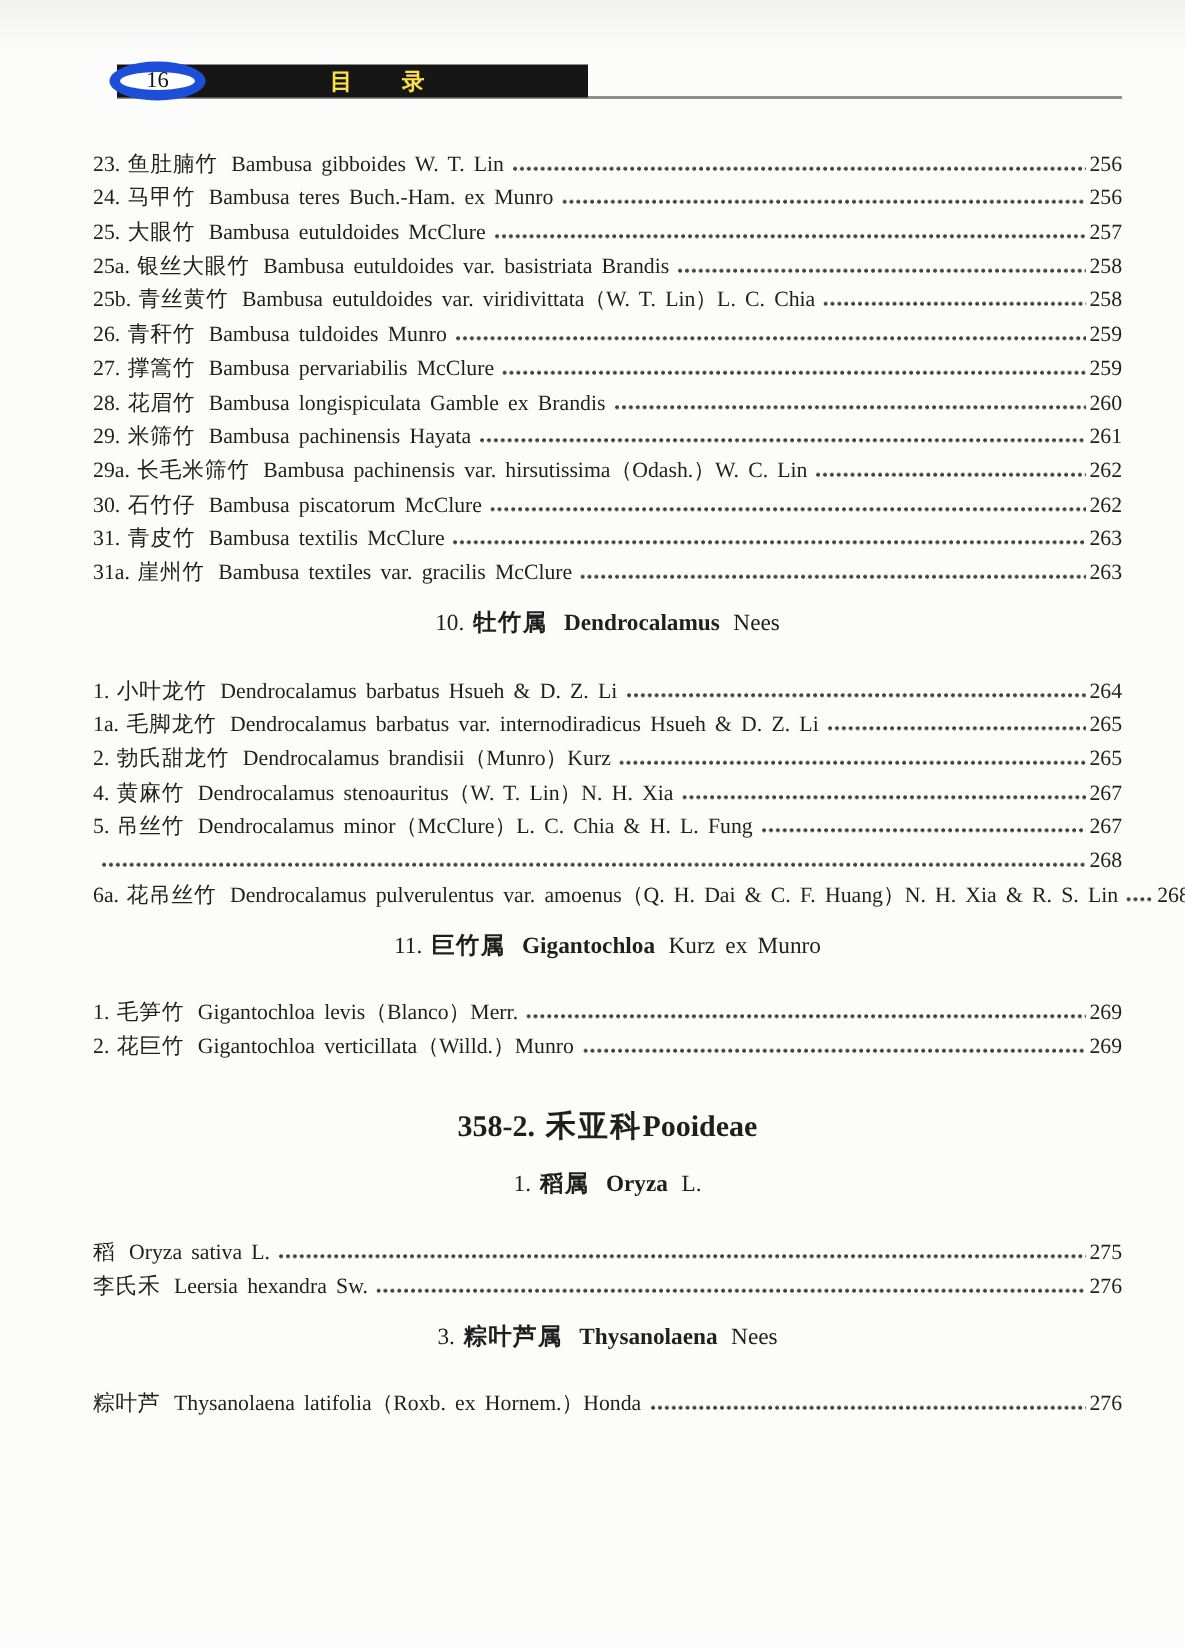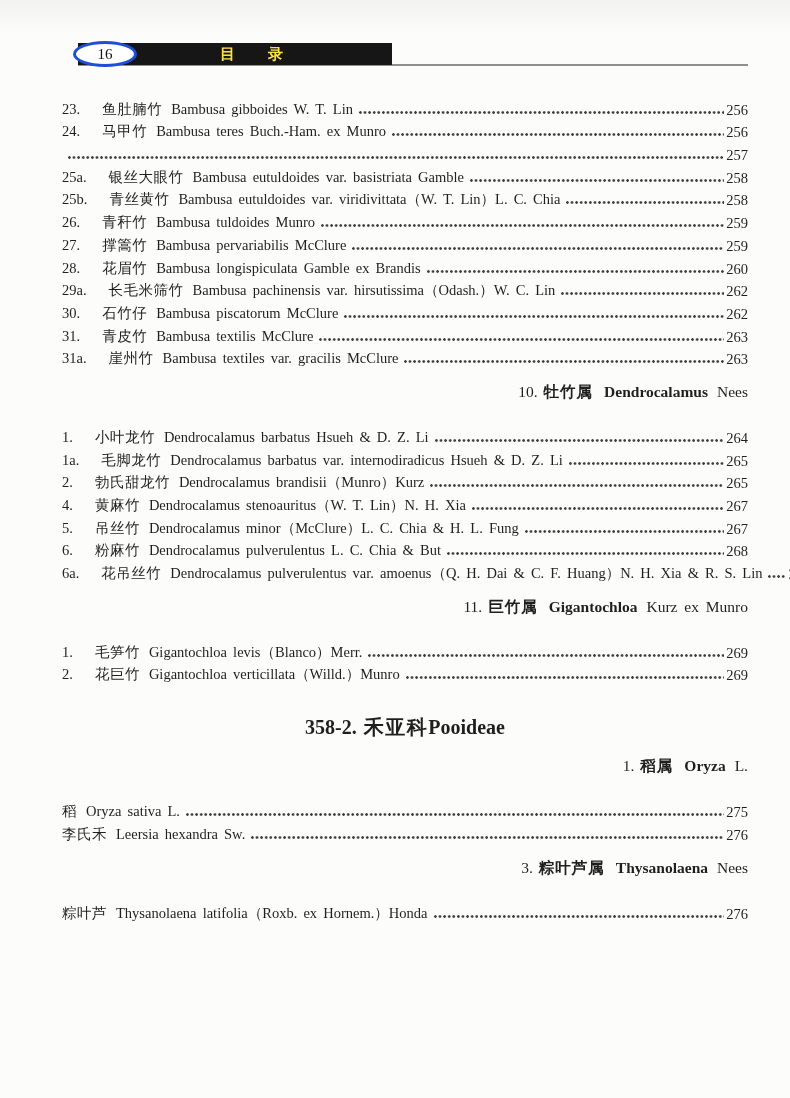--- a/index.html
+++ b/index.html
@@ -25,21 +25,21 @@
   }
   .hdr-bar {
     position: absolute; left: 16px; top: 0;
     width: 314px; height: 22px;
     background: #161616;
   }
   .hdr-oval {
     position: absolute; left: -5px; top: -2px;
     width: 64px; height: 26px; box-sizing: border-box;
     background: #ffffff;
-    border: 3px solid #1d4ed8;
+    border: 7px solid #1d4ed8;
     border-radius: 50%;
     display: flex; align-items: center; justify-content: center;
     font-size: 15px; color: #141414;
     z-index: 2;
   }
   .hdr-title {
     position: absolute; inset: 0;
     display: flex; align-items: center; justify-content: center;
     padding-left: 34px;
     color: #fde047; font-weight: 700; font-size: 15px;
@@ -48,36 +48,36 @@
 
   
   .toc { position: absolute; left: 62px; right: 42px; top: 96px; }
 
   .entry {
     display: flex; align-items: flex-end;
     height: 22.7px;
     font-size: 14.5px;
     white-space: nowrap;
   }
-  .entry .num { margin-right: 22px; }
+  .entry .num { margin-right: 5px; }
   .entry .cn  { margin-right: 9px; letter-spacing: 0.5px; }
   .entry .latin { word-spacing: 2.5px; }
   .leader {
     flex: 1 1 auto;
     height: 3px;
     margin: 0 2px 5px 6px;
     background-image: radial-gradient(circle at 1.4px 1.5px, #3e3e3e 1.05px, transparent 1.55px);
     background-size: 4.6px 3px;
     background-repeat: repeat-x;
     min-width: 18px;
   }
   .pagenum { font-size: 14.5px; }
 
   .genus-heading {
-    text-align: right;
+    text-align: center;
     font-size: 15.5px;
     margin: 14px 0 21px 0;
     white-space: nowrap;
   }
   .genus-heading .hnum  { margin-right: 6px; }
   .genus-heading .hcn   { font-weight: 700; margin-right: 11px; letter-spacing: 1px; }
   .genus-heading .hgenus{ font-weight: 700; margin-right: 9px; word-spacing: 2px; }
   .genus-heading .hauth { word-spacing: 3px; }
 
   .family-heading {
@@ -111,25 +111,26 @@
         <span class="entry-label"><span class="num">23.</span><span class="cn">鱼肚腩竹</span><span class="latin">Bambusa gibboides W. T. Lin</span></span>
         <span class="leader"></span>
         <span class="pagenum">256</span>
       </div>
       <div class="entry">
         <span class="entry-label"><span class="num">24.</span><span class="cn">马甲竹</span><span class="latin">Bambusa teres Buch.-Ham. ex Munro</span></span>
         <span class="leader"></span>
         <span class="pagenum">256</span>
       </div>
       <div class="entry">
+        <span class="entry-label"><span class="num">25.</span><span class="cn">大眼竹</span><span class="latin">Bambusa eutuldoides McClure</span></span>
         <span class="leader"></span>
         <span class="pagenum">257</span>
       </div>
       <div class="entry">
-        <span class="entry-label"><span class="num">25a.</span><span class="cn">银丝大眼竹</span><span class="latin">Bambusa eutuldoides var. basistriata Gamble</span></span>
+        <span class="entry-label"><span class="num">25a.</span><span class="cn">银丝大眼竹</span><span class="latin">Bambusa eutuldoides var. basistriata Brandis</span></span>
         <span class="leader"></span>
         <span class="pagenum">258</span>
       </div>
       <div class="entry">
         <span class="entry-label"><span class="num">25b.</span><span class="cn">青丝黄竹</span><span class="latin">Bambusa eutuldoides var. viridivittata（W. T. Lin）L. C. Chia</span></span>
         <span class="leader"></span>
         <span class="pagenum">258</span>
       </div>
       <div class="entry">
         <span class="entry-label"><span class="num">26.</span><span class="cn">青秆竹</span><span class="latin">Bambusa tuldoides Munro</span></span>
@@ -140,20 +141,25 @@
         <span class="entry-label"><span class="num">27.</span><span class="cn">撑篙竹</span><span class="latin">Bambusa pervariabilis McClure</span></span>
         <span class="leader"></span>
         <span class="pagenum">259</span>
       </div>
       <div class="entry">
         <span class="entry-label"><span class="num">28.</span><span class="cn">花眉竹</span><span class="latin">Bambusa longispiculata Gamble ex Brandis</span></span>
         <span class="leader"></span>
         <span class="pagenum">260</span>
       </div>
       <div class="entry">
+        <span class="entry-label"><span class="num">29.</span><span class="cn">米筛竹</span><span class="latin">Bambusa pachinensis Hayata</span></span>
+        <span class="leader"></span>
+        <span class="pagenum">261</span>
+      </div>
+      <div class="entry">
         <span class="entry-label"><span class="num">29a.</span><span class="cn">长毛米筛竹</span><span class="latin">Bambusa pachinensis var. hirsutissima（Odash.）W. C. Lin</span></span>
         <span class="leader"></span>
         <span class="pagenum">262</span>
       </div>
       <div class="entry">
         <span class="entry-label"><span class="num">30.</span><span class="cn">石竹仔</span><span class="latin">Bambusa piscatorum McClure</span></span>
         <span class="leader"></span>
         <span class="pagenum">262</span>
       </div>
       <div class="entry">
@@ -186,21 +192,20 @@
         <span class="entry-label"><span class="num">4.</span><span class="cn">黄麻竹</span><span class="latin">Dendrocalamus stenoauritus（W. T. Lin）N. H. Xia</span></span>
         <span class="leader"></span>
         <span class="pagenum">267</span>
       </div>
       <div class="entry">
         <span class="entry-label"><span class="num">5.</span><span class="cn">吊丝竹</span><span class="latin">Dendrocalamus minor（McClure）L. C. Chia &amp; H. L. Fung</span></span>
         <span class="leader"></span>
         <span class="pagenum">267</span>
       </div>
       <div class="entry">
-        <span class="entry-label"><span class="num">6.</span><span class="cn">粉麻竹</span><span class="latin">Dendrocalamus pulverulentus L. C. Chia &amp; But</span></span>
         <span class="leader"></span>
         <span class="pagenum">268</span>
       </div>
       <div class="entry">
         <span class="entry-label"><span class="num">6a.</span><span class="cn">花吊丝竹</span><span class="latin">Dendrocalamus pulverulentus var. amoenus（Q. H. Dai &amp; C. F. Huang）N. H. Xia &amp; R. S. Lin</span></span>
         <span class="leader"></span>
         <span class="pagenum">268</span>
       </div>
       <div class="genus-heading"><span class="hnum">11.</span><span class="hcn">巨竹属</span><span class="hgenus">Gigantochloa</span><span class="hauth">Kurz ex Munro</span></div>
       <div class="entry">

